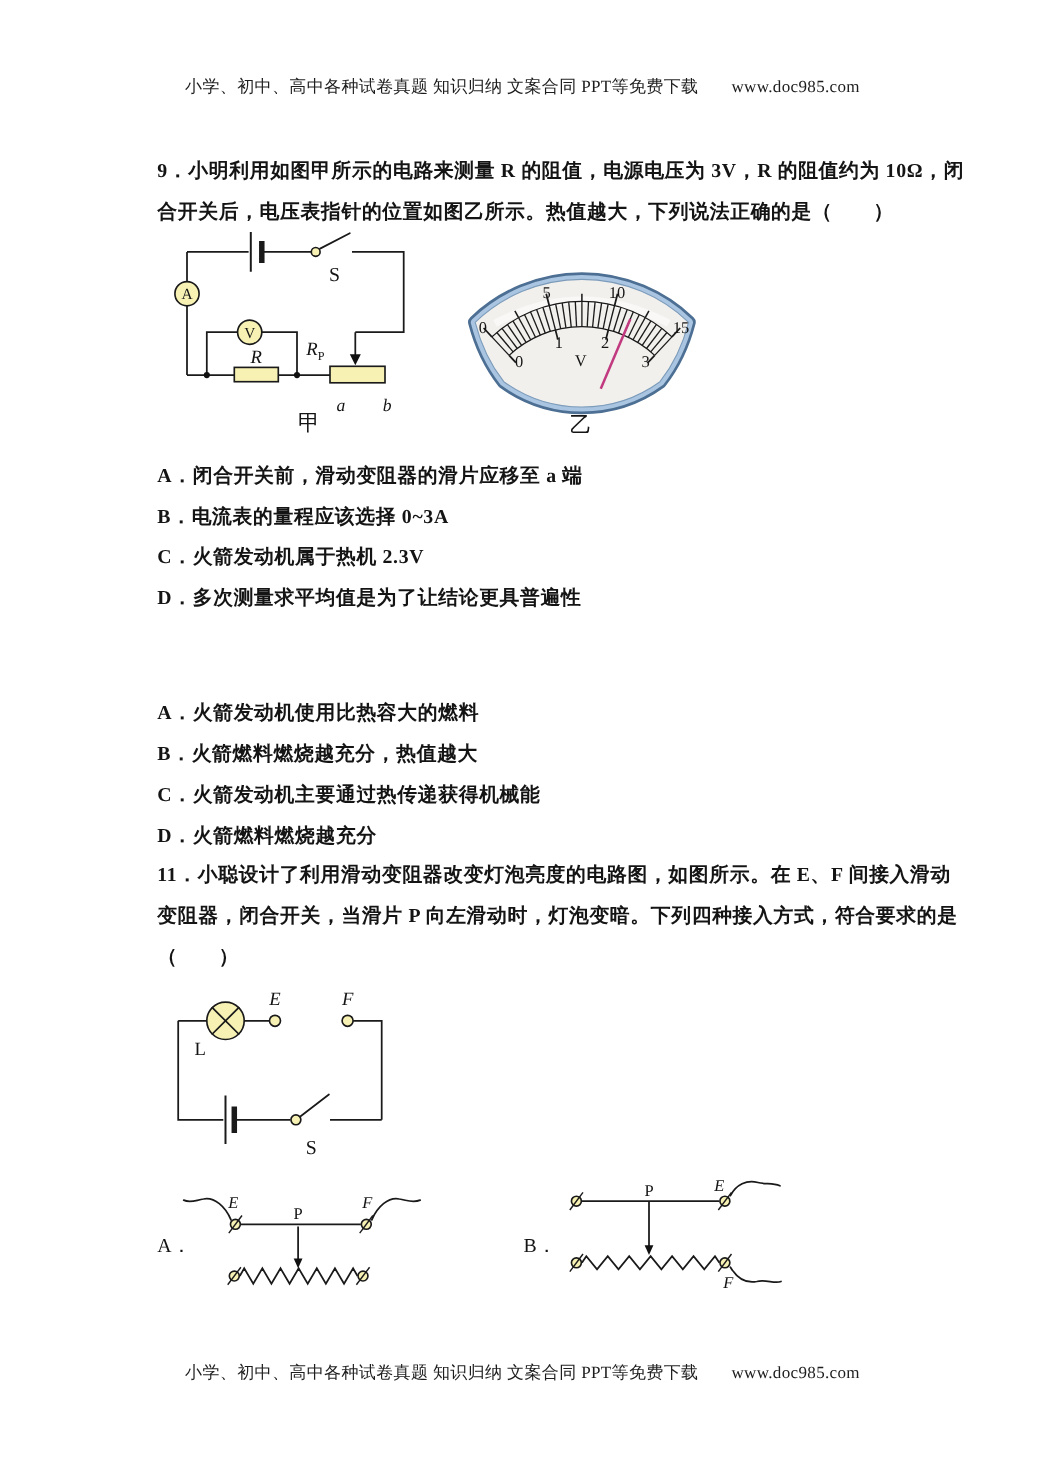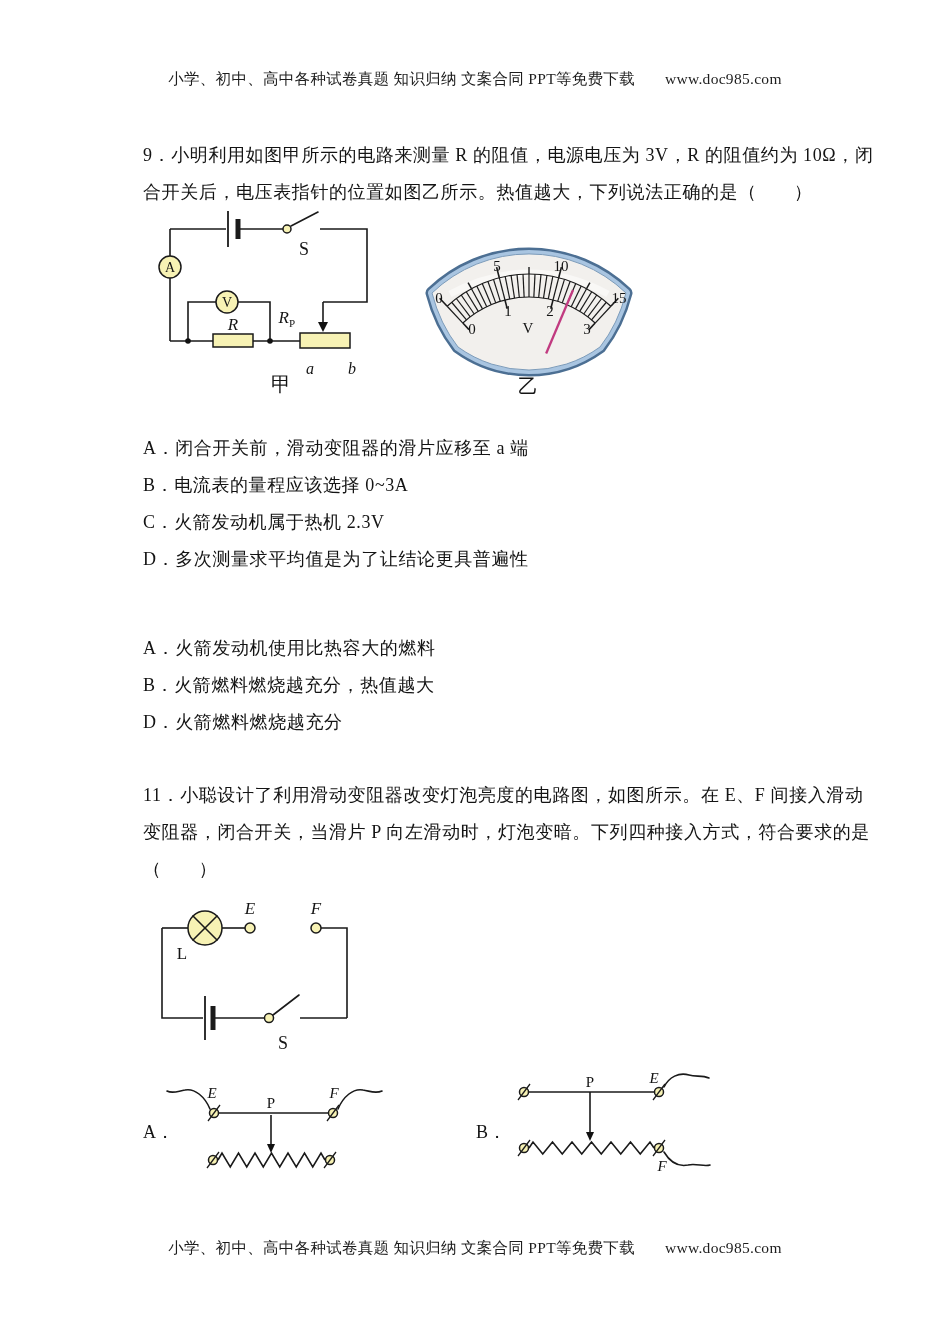--- a/index.html
+++ b/index.html
@@ -2,21 +2,21 @@
 <html><head>
 <meta charset="utf-8">
 <style>
   * { box-sizing: border-box; }
   html,body { margin:0; padding:0; background:#ffffff; }
   body { font-family:"Liberation Serif","DejaVu Serif",serif; color:#141414; }
   .page { position:relative; width:950px; height:1344px; background:#fff; overflow:hidden; }
   .abs { position:absolute; }
   .center-line { width:100%; text-align:center; font-size:15.5px; letter-spacing:.3px; color:#1d1d1d; }
   .center-line .site { display:inline-block; margin-left:30px; }
-  .textblock { left:143px; width:700px; }
+  .textblock { left:143px; width:700px;font-weight:bold; }
   .tline { height:37px; line-height:37px; font-size:18px; letter-spacing:.6px; white-space:pre; }
   .optlabel { font-size:18px; line-height:37px; }
   svg { display:block; }
   svg text { font-family:"Liberation Serif","DejaVu Serif",serif; fill:#141414; }
   .it { font-style:italic; }
   .wire { stroke:#1a1a1a; stroke-width:1.6; fill:none; stroke-linecap:round; }
   .wire-sq { stroke:#1a1a1a; stroke-width:1.6; fill:none; }
   .comp { fill:#f7f2b4; stroke:#1a1a1a; stroke-width:1.5; }
   .plateL { stroke:#1a1a1a; stroke-width:1.8; }
   .plateS { stroke:#1a1a1a; stroke-width:5; }
@@ -147,32 +147,33 @@
         <text x="57" y="102" font-size="15" text-anchor="middle">0</text>
         <text x="93" y="84" font-size="15" text-anchor="middle">1</text>
         <text x="135" y="84" font-size="15" text-anchor="middle">2</text>
         <text x="172" y="102" font-size="15" text-anchor="middle">3</text>
         <text x="113" y="101" font-size="15" text-anchor="middle">V</text>
       </g>
       <text x="113" y="161" font-size="20" text-anchor="middle">乙</text>
     </svg>
   </div>
 
-  <div class="abs textblock" style="top:430px;">
+  <div class="abs textblock" style="top:414px;">
     <div class="tline">A．闭合开关前，滑动变阻器的滑片应移至 a 端</div>
     <div class="tline">B．电流表的量程应该选择 0~3A</div>
     <div class="tline">C．火箭发动机属于热机 2.3V</div>
     <div class="tline">D．多次测量求平均值是为了让结论更具普遍性</div>
   </div>
 
   <div class="abs textblock" style="top:559px;">
   </div>
   <div class="abs textblock" style="top:630px;">
     <div class="tline">A．火箭发动机使用比热容大的燃料</div>
     <div class="tline">B．火箭燃料燃烧越充分，热值越大</div>
+    <div class="tline">C．火箭发动机主要通过热传递获得机械能</div>
     <div class="tline">D．火箭燃料燃烧越充分</div>
   </div>
 
   <div class="abs textblock" style="top:777px;">
     <div class="tline">11．小聪设计了利用滑动变阻器改变灯泡亮度的电路图，如图所示。在 E、F 间接入滑动</div>
     <div class="tline">变阻器，闭合开关，当滑片 P 向左滑动时，灯泡变暗。下列四种接入方式，符合要求的是</div>
     <div class="tline">（　　）</div>
   </div>
 
   <svg class="abs" style="left:150px;top:890px;" width="220" height="175" viewBox="0 0 220 175">

